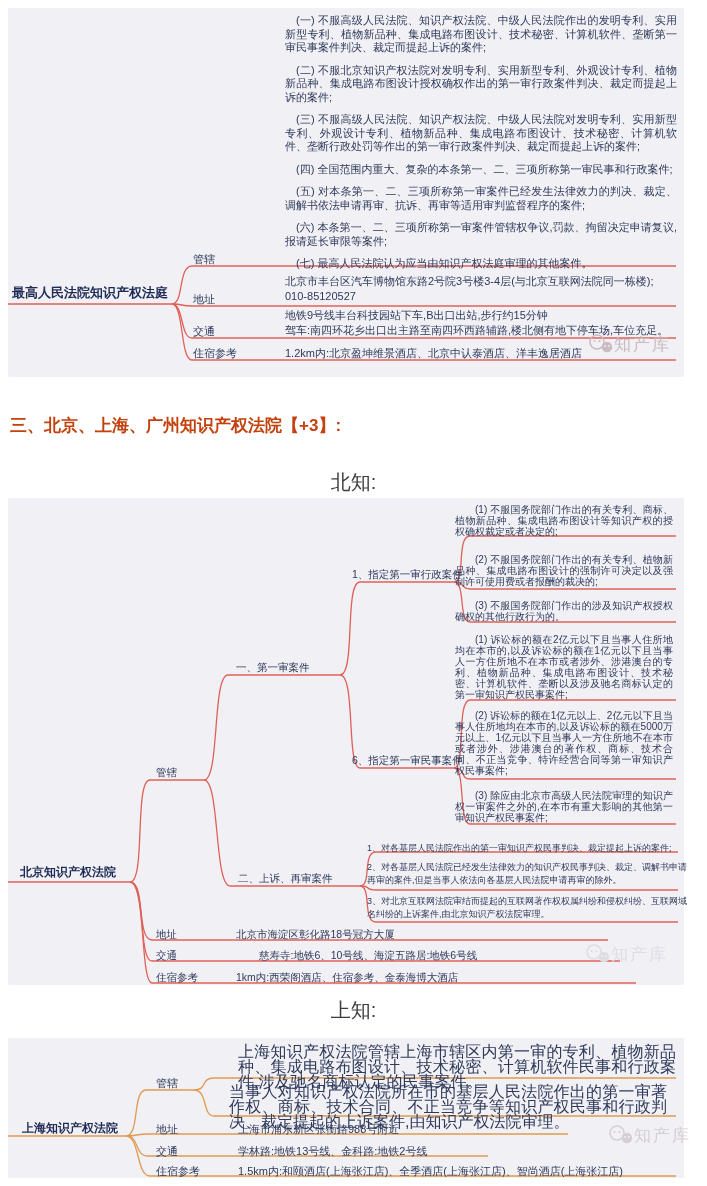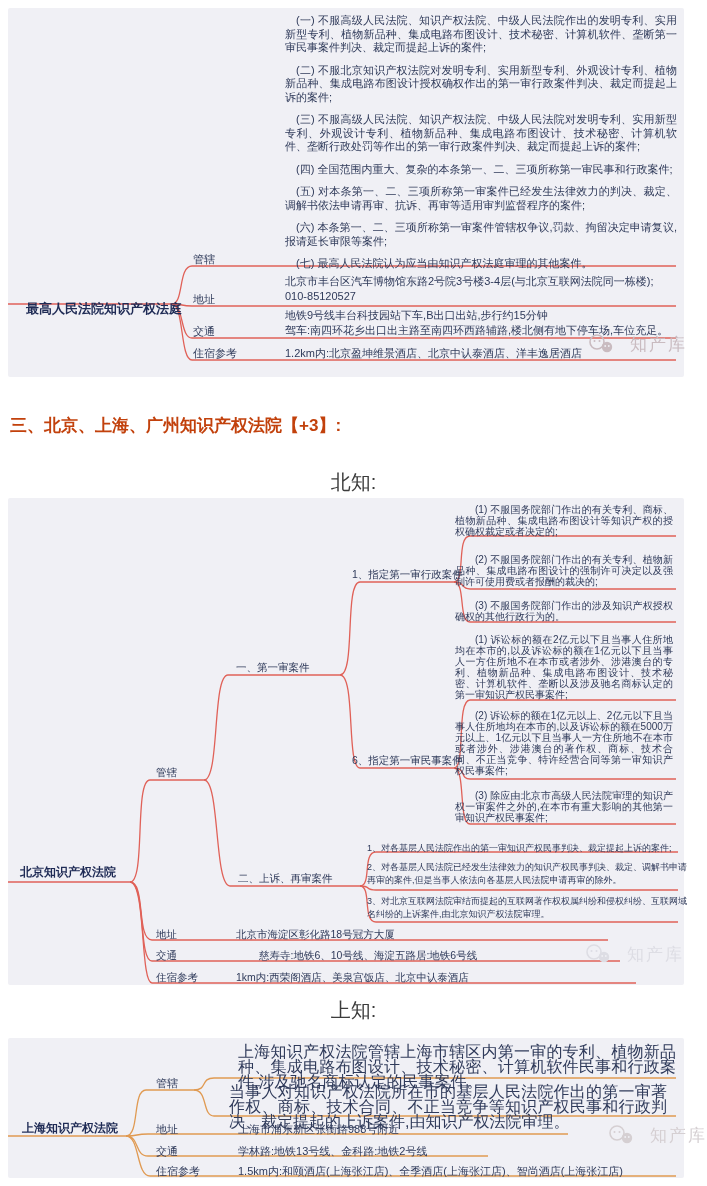--- a/index.html
+++ b/index.html
@@ -15,38 +15,38 @@
   .b1-line{font-size:11px;line-height:14px;white-space:nowrap;}
   .b2-item{width:218px;font-size:10px;line-height:11px;text-align:justify;}
   .b2-item.indent{text-indent:2em;}
   .b2-appeal{width:320px;font-size:9px;line-height:13px;text-align:justify;}
   .b2-info{font-size:10.5px;white-space:nowrap;}
   .b2-lbl{font-size:10.5px;white-space:nowrap;}
   .b3-item{width:438px;font-size:16px;line-height:15px;text-align:justify;}
   .b3-info{font-size:11px;white-space:nowrap;}
   .heading{position:absolute;left:10px;font-size:17px;font-weight:bold;color:#c2410c;white-space:nowrap;}
   .subhead{position:absolute;left:0;width:707px;text-align:center;font-size:20px;color:#3c3c3c;}
-  .wm{position:absolute;z-index:2;display:flex;align-items:center;gap:16px;font-size:17px;letter-spacing:2px;white-space:nowrap;}
+  .wm{position:absolute;z-index:2;display:flex;align-items:center;gap:0;font-size:17px;letter-spacing:2px;white-space:nowrap;}
   .wm svg{display:block;}
 </style>
 </head>
 <body>
 
 <div id="page">
 
   <div class="block" style="top:8px;height:369px;">
     <svg class="connectors" width="676" height="369" viewBox="0 0 676 369" fill="none" stroke="#e06158" stroke-width="1.3">
       <path d="M0,296 L164,296"></path>
       <path d="M164,296 C176,296 170,258 184,258 L668,258"></path>
       <path d="M164,296 C176,296 172,298 184,298 L668,298"></path>
       <path d="M164,296 C176,296 172,330 184,330 L668,330"></path>
       <path d="M164,296 C176,296 172,352 184,352 L668,352"></path>
     </svg>
 
-    <div class="abs root" style="left:4px;top:292px;font-size:13px;margin-left:14px;">最高人民法院知识产权法庭</div>
+    <div class="abs root" style="left:4px;top:276px;font-size:13px;">最高人民法院知识产权法庭</div>
 
     <div class="abs b1-content" style="left:277px;top:6px;">
       <p>(一) 不服高级人民法院、知识产权法院、中级人民法院作出的发明专利、实用新型专利、植物新品种、集成电路布图设计、技术秘密、计算机软件、垄断第一审民事案件判决、裁定而提起上诉的案件;</p>
       <p>(二) 不服北京知识产权法院对发明专利、实用新型专利、外观设计专利、植物新品种、集成电路布图设计授权确权作出的第一审行政案件判决、裁定而提起上诉的案件;</p>
       <p>(三) 不服高级人民法院、知识产权法院、中级人民法院对发明专利、实用新型专利、外观设计专利、植物新品种、集成电路布图设计、技术秘密、计算机软件、垄断行政处罚等作出的第一审行政案件判决、裁定而提起上诉的案件;</p>
       <p>(四) 全国范围内重大、复杂的本条第一、二、三项所称第一审民事和行政案件;</p>
       <p>(五) 对本条第一、二、三项所称第一审案件已经发生法律效力的判决、裁定、调解书依法申请再审、抗诉、再审等适用审判监督程序的案件;</p>
       <p>(六) 本条第一、二、三项所称第一审案件管辖权争议,罚款、拘留决定申请复议,报请延长审限等案件;</p>
       <p>(七) 最高人民法院认为应当由知识产权法庭审理的其他案件。</p>
     </div>
@@ -122,21 +122,21 @@
     <div class="abs b2-appeal" style="left:359px;top:363px;">2、对各基层人民法院已经发生法律效力的知识产权民事判决、裁定、调解书申请再审的案件,但是当事人依法向各基层人民法院申请再审的除外。</div>
     <div class="abs b2-appeal" style="left:359px;top:397px;">3、对北京互联网法院审结而提起的互联网著作权权属纠纷和侵权纠纷、互联网域名纠纷的上诉案件,由北京知识产权法院审理。</div>
 
     <div class="abs b2-lbl" style="left:148px;top:430px;">地址</div>
     <div class="abs b2-info" style="left:228px;top:430px;">北京市海淀区彰化路18号冠方大厦</div>
 
     <div class="abs b2-lbl" style="left:148px;top:451px;">交通</div>
     <div class="abs b2-info" style="left:228px;top:451px;margin-left:23px;">慈寿寺:地铁6、10号线、海淀五路居:地铁6号线</div>
 
     <div class="abs b2-lbl" style="left:148px;top:473px;">住宿参考</div>
-    <div class="abs b2-info" style="left:228px;top:473px;">1km内:西荣阁酒店、美泉宫饭店、北京中认泰酒店</div>
+    <div class="abs b2-info" style="left:228px;top:473px;">1km内:西荣阁酒店、住宿参考、金泰海博大酒店</div>
 
     <div class="wm" style="left:577px;top:445px;color:#dddde4;">
       <svg width="26" height="21" viewBox="0 0 26 21">
         <circle cx="9" cy="8" r="7" fill="none" stroke="currentColor" stroke-width="1.6"></circle>
         <circle cx="6.5" cy="7" r="1" fill="currentColor"></circle>
           <circle cx="11.5" cy="7" r="1" fill="currentColor"></circle>
         <circle cx="19" cy="13" r="5.2" fill="currentColor"></circle>
         <circle cx="17.2" cy="12" r="0.9" fill="#f0f0f5"></circle>
           <circle cx="20.8" cy="12" r="0.9" fill="#f0f0f5"></circle>
       </svg>

